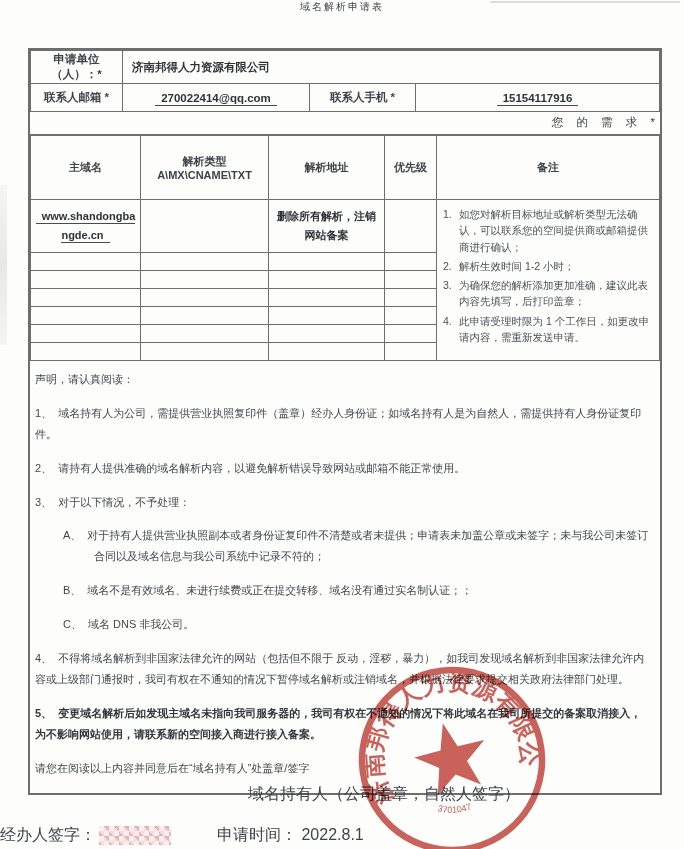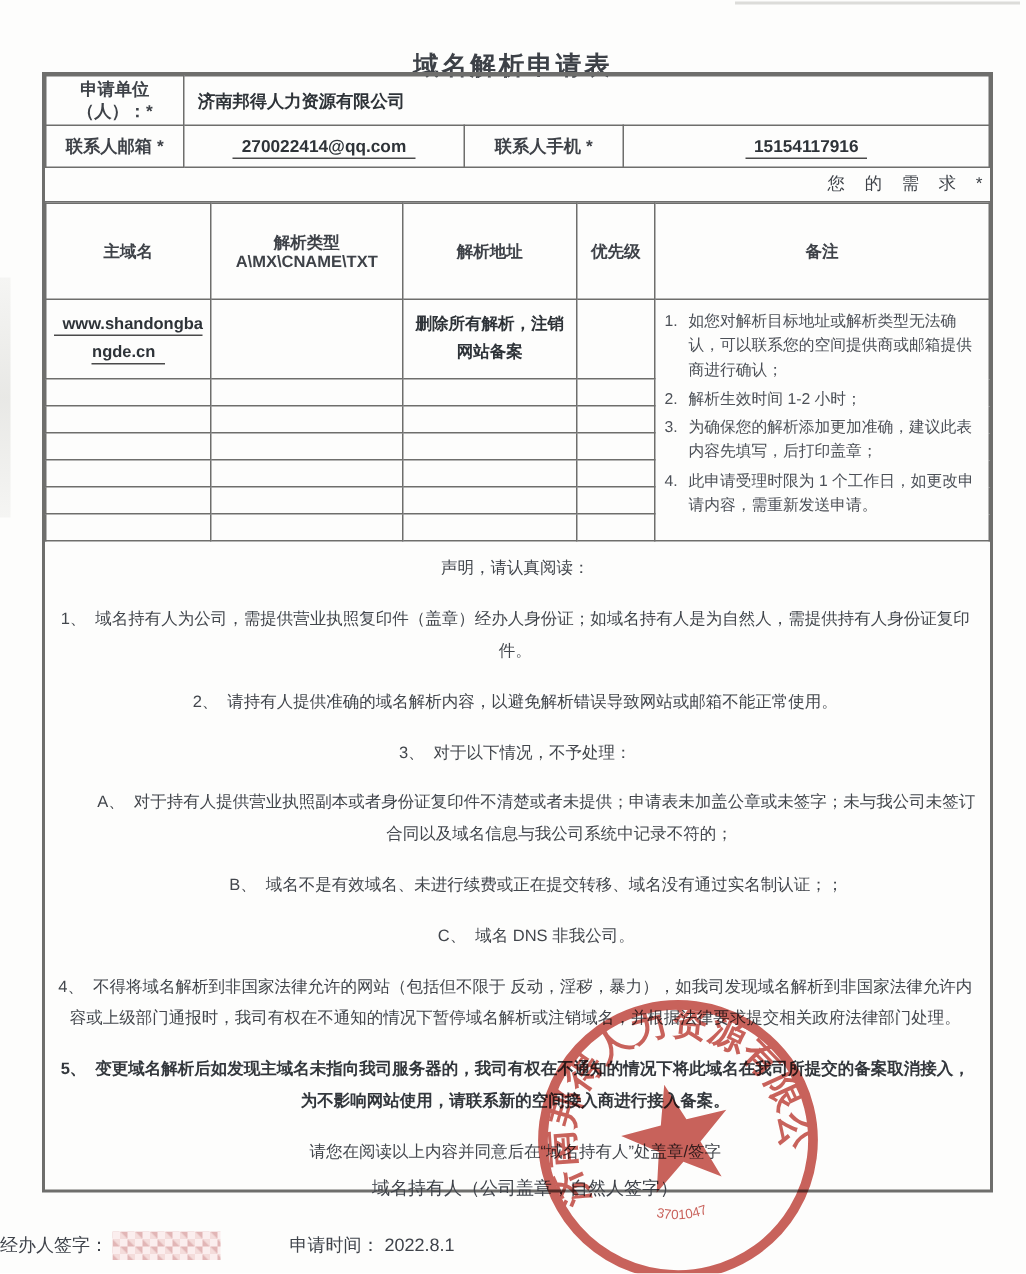--- a/index.html
+++ b/index.html
@@ -8,22 +8,22 @@
     background:#fdfdfc;
     font-family:"Liberation Sans", sans-serif;
     color:#45484e;
   }
   
   .scan-line-top { position:absolute; top:1px; left:490px; width:190px; height:2px; background:#dcdcd9; }
   .scan-smudge-left { position:absolute; left:0; top:185px; width:7px; height:160px;
     background:linear-gradient(#f3f3f1,#e3e3e0,#f3f3f1); opacity:.8; }
 
   .title {
-    padding-top:32px; text-align:center;
-    font-size:17px; font-weight:bold; letter-spacing:2px; color:#3d4147;
+    padding-top:0; text-align:center;
+    font-size:10px; font-weight:normal; letter-spacing:2px; color:#3d4147;
   }
 
   .main-box {
     position:absolute; left:28px; top:48px; width:630px;
     border:2px solid #6e6e6c; background:transparent;
   }
 
   table { border-collapse:collapse; width:100%; table-layout:fixed; }
   td, th { border:1px solid #6e6e6c; overflow:hidden; }
 
@@ -50,27 +50,27 @@
   .row-empty td { height:15px; }
   .filled-domain { font-weight:bold; word-break:break-all; line-height:1.7; color:#2e3338; }
   .filled-addr { font-weight:bold; line-height:1.7; color:#2e3338; }
   .remark-cell { vertical-align:top !important; text-align:left !important; padding:6px 4px 4px 6px !important; }
   .rk { display:flex; margin-bottom:3px; line-height:1.55; font-size:10.5px; color:#4c5057; }
   .rk-n { flex:0 0 16px; }
   .rk-t { flex:1; }
 
   
   .declaration { padding:8px 8px 2px 5px; font-size:11px; color:#42464c; }
-  .declaration p { margin:0 0 13px; line-height:1.9;text-align:center; }
+  .declaration p { margin:0 0 13px; line-height:1.9; }
   .d-sub { padding-left:59px; text-indent:-31px; }
   .d-num { padding-right:6px; }
   .d-bold { font-weight:bold; color:#33373c; }
 
   
-  .signature { position:absolute; left:0; top:784px; width:100%; font-size:12px; color:#3f434a; }
+  .signature { position:absolute; left:0; top:784px; width:100%; font-size:16px; color:#3f434a; }
   .holder-line { padding-left:248px; }
   .agent-row { margin-top:20px; display:flex; align-items:center; }
   .mosaic {
     display:inline-block; width:72px; height:19px; margin-left:3px;
     background-image:
       linear-gradient(45deg, #e2b6b6 25%, transparent 25%, transparent 75%, #e2b6b6 75%),
       linear-gradient(45deg, #f4dcdb 25%, #fbeeee 25%, #fbeeee 75%, #f4dcdb 75%);
     background-size:10px 10px; background-position:0 0,5px 5px;
   }
   .date-group { margin-left:46px; }

